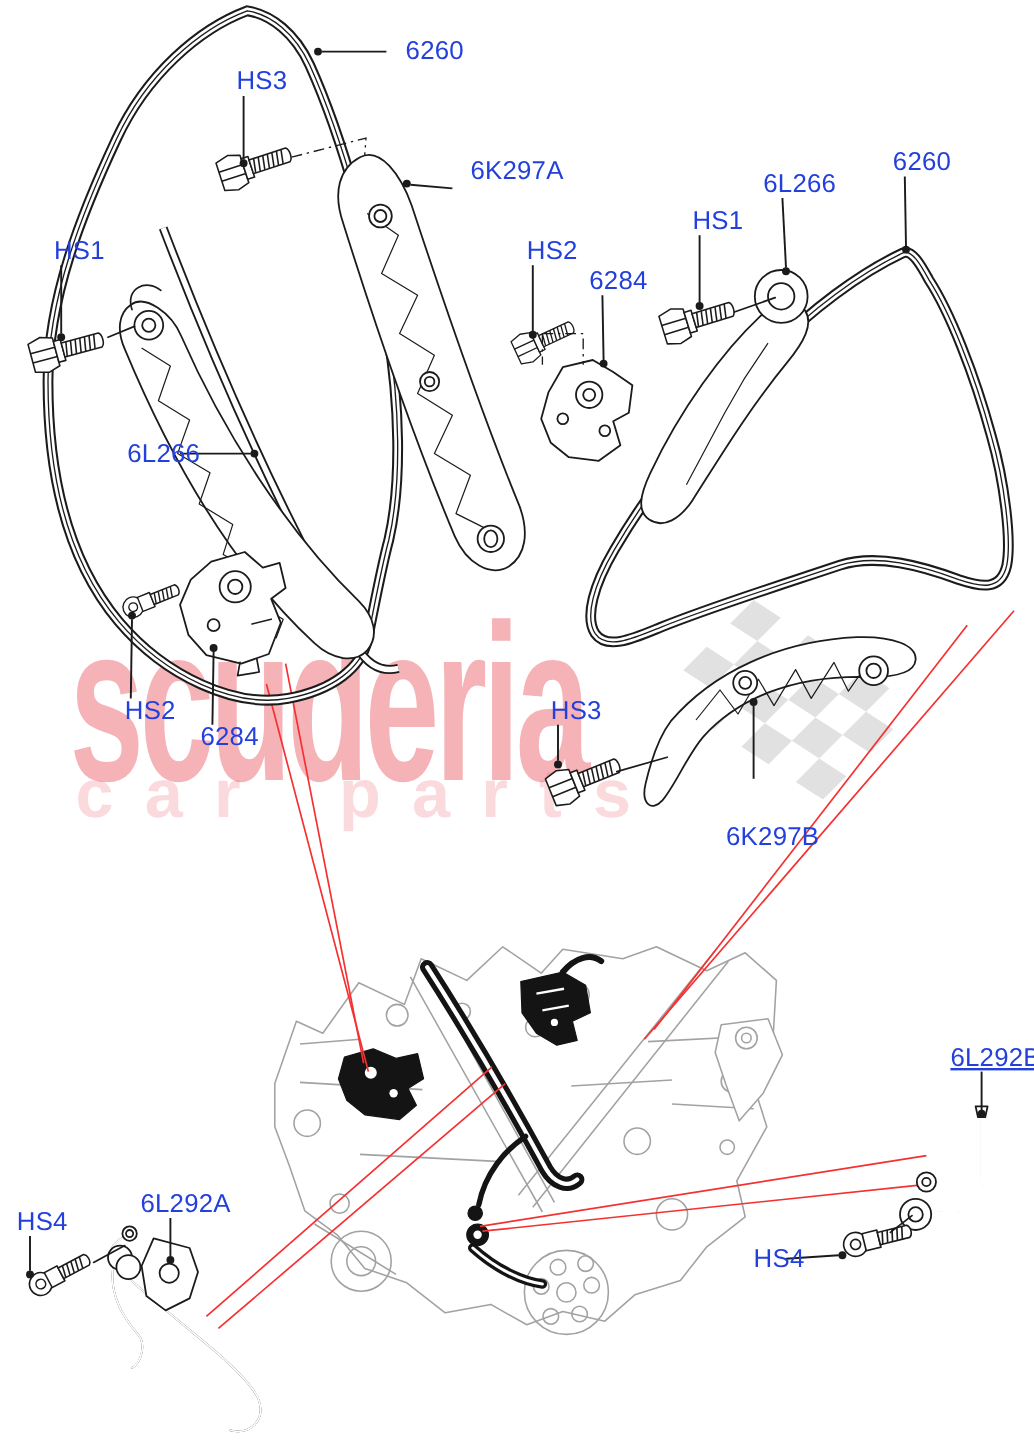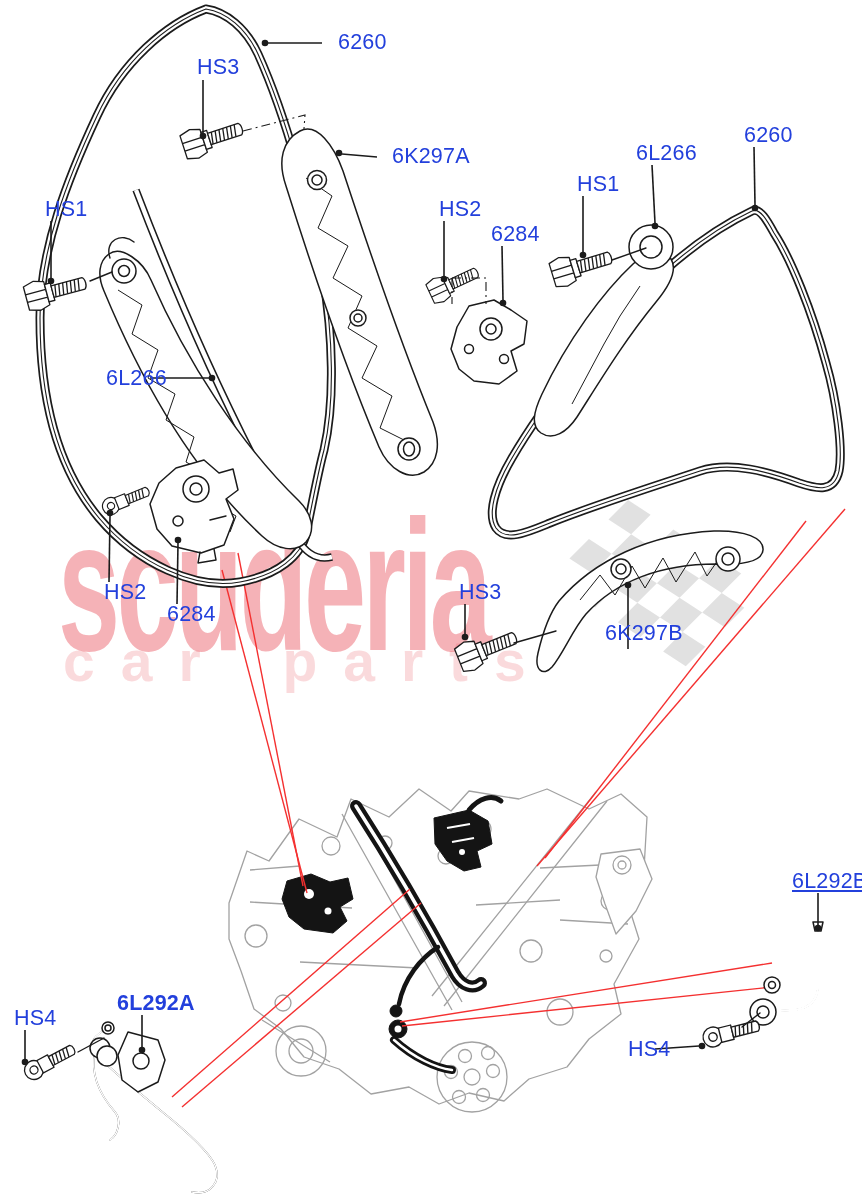--- a/index.html
+++ b/index.html
@@ -298,31 +298,31 @@
         <line x1="818" y1="893" x2="818" y2="925" class="leader"></line>
         <circle cx="818" cy="928" r="3.3" class="dot"></circle>
         <line x1="655" y1="1049" x2="699" y2="1046" class="leader"></line>
         <circle cx="702" cy="1046" r="3.3" class="dot"></circle>
       </g>
 </svg>
 
 <div id="callout-layer">
       <div class="callout" style="left: 326px; top: 32px;">6260</div>
       <div class="callout" style="left: 185px; top: 57px;">HS3</div>
-      <div class="callout" style="left: 380px; top: 146px;">6K297A</div>
+      <div class="callout" style="left: 380px; top: 132px;">6K297A</div>
       <div class="callout" style="left: 33px; top: 199px;">HS1</div>
       <div class="callout" style="left: 94px; top: 368px;">6L266</div>
       <div class="callout" style="left: 92px; top: 582px;">HS2</div>
       <div class="callout" style="left: 155px; top: 604px;">6284</div>
       <div class="callout" style="left: 427px; top: 199px;">HS2</div>
       <div class="callout" style="left: 479px; top: 224px;">6284</div>
       <div class="callout" style="left: 565px; top: 174px;">HS1</div>
       <div class="callout" style="left: 624px; top: 143px;">6L266</div>
       <div class="callout" style="left: 732px; top: 125px;">6260</div>
       <div class="callout" style="left: 447px; top: 582px;">HS3</div>
-      <div class="callout" style="left: 593px; top: 623px;">6K297B</div>
-      <div class="callout" style="left: 105px; top: 993px; font-weight: bold;">6L292A</div>
+      <div class="callout" style="left: 593px; top: 687px;">6K297B</div>
+      <div class="callout" style="left: 105px; top: 993px;">6L292A</div>
       <div class="callout" style="left: 2px; top: 1008px;">HS4</div>
       <div class="callout" style="left: 780px; top: 871px; text-decoration: underline;">6L292B</div>
       <div class="callout" style="left: 616px; top: 1039px;">HS4</div>
     </div>
 
 </div>
 
 </body></html>

